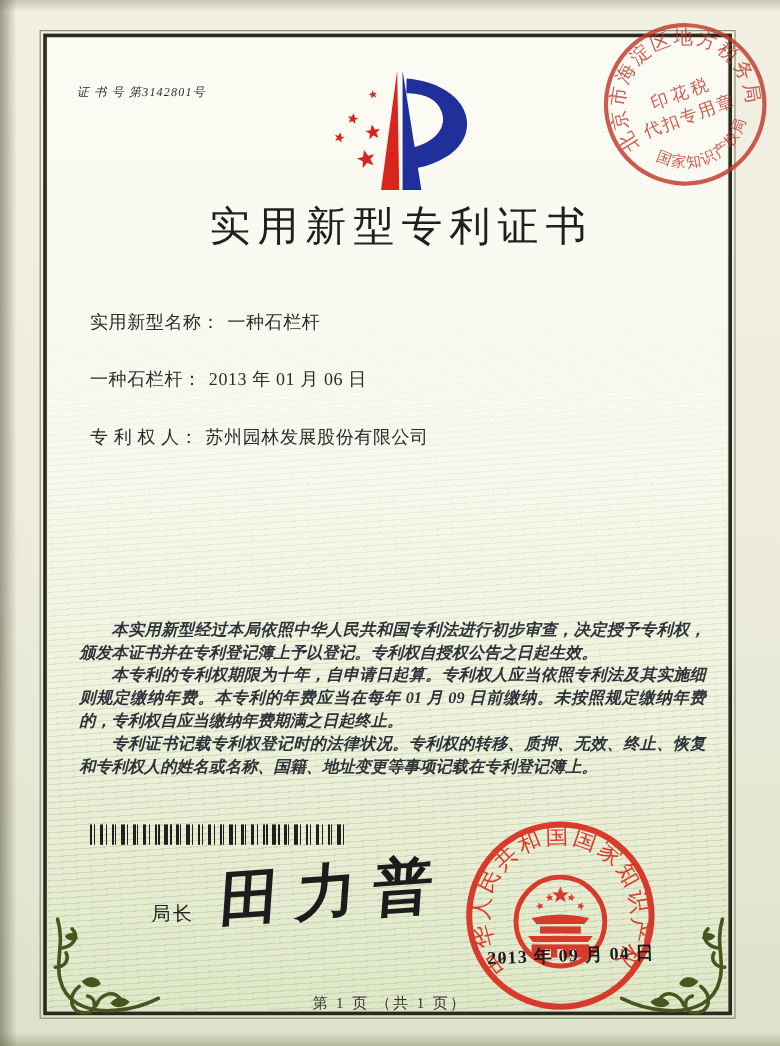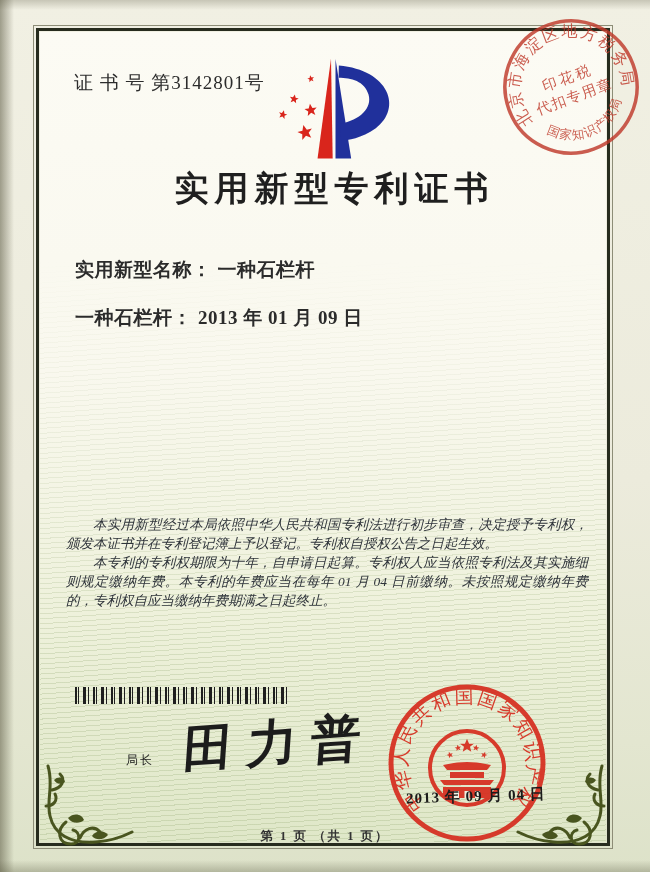--- a/index.html
+++ b/index.html
@@ -14,42 +14,42 @@
         background:linear-gradient(0deg,rgba(80,80,55,.30),rgba(80,80,55,0));}
   .frame{position:absolute;left:36px;top:28px;width:574px;height:818px;box-sizing:border-box;
         border:3px solid #272c1e;outline:1px solid #8d8d77;outline-offset:2px;}
   .frame-bg{position:absolute;left:40px;top:32px;width:566px;height:810px;
         background:linear-gradient(180deg,rgba(252,251,244,1) 0%,rgba(249,248,238,1) 42%,
           rgba(238,241,219,1) 72%,rgba(223,231,200,1) 100%);}
   .frame-bg::after{content:"";position:absolute;inset:0;
         background:repeating-linear-gradient(176deg,rgba(118,146,82,.20) 0 1px,rgba(0,0,0,0) 1px 5px);
         -webkit-mask-image:linear-gradient(180deg,transparent 28%,#000 78%);
         mask-image:linear-gradient(180deg,transparent 28%,#000 78%);}
-  .cert-number{position:absolute;left:74px;top:70px;font-size:19px;color:#2c2c2c;letter-spacing:1px;}
+  .cert-number{position:absolute;left:64px;top:70px;font-size:10px;color:#2c2c2c;letter-spacing:1px;font-style:italic;}
   .logo{position:absolute;left:252px;top:52px;width:158px;height:112px;}
-  .title{position:absolute;left:0;right:0;top:166px;text-align:center;font-size:34px;font-weight:700;
+  .title{position:absolute;left:0;right:0;top:166px;text-align:center;font-size:34px;font-weight:400;
         letter-spacing:6px;color:#1f1f1f;padding-left:19px;}
   .fields{position:absolute;left:75px;top:262px;right:55px;}
-  .field{margin:0 0 33px 0;font-size:19px;line-height:15px;color:#2b2b2b;white-space:nowrap;font-weight:bold;}
+  .field{margin:0 0 33px 0;font-size:15px;line-height:15px;color:#2b2b2b;white-space:nowrap;}
   .field .lab{letter-spacing:.5px;}
   .field .val{margin-left:6px;letter-spacing:.5px;}
-  .body-text{position:absolute;left:66px;top:515px;width:522px;}
+  .body-text{position:absolute;left:66px;top:515px;width:522px;font-weight:bold;}
   .body-text p{margin:0;font-size:13.5px;line-height:19px;text-indent:2em;text-align:justify;
         font-style:italic;color:#2e333a;}
   .barcode{position:absolute;left:75px;top:687px;width:212px;height:17px;
         background:repeating-linear-gradient(90deg,#1f1f1f 0 2px,transparent 2px 3px,#1f1f1f 3px 4px,
           transparent 4px 8px,#1f1f1f 8px 11px,transparent 11px 13px,#1f1f1f 13px 14px,transparent 14px 18px);}
-  .sig-label{position:absolute;left:126px;top:752px;font-size:12px;color:#222;letter-spacing:2px;}
+  .sig-label{position:absolute;left:126px;top:752px;font-size:16px;color:#222;letter-spacing:2px;}
   .sig-name{position:absolute;left:183px;top:710px;font-size:50px;font-weight:700;color:#1c1c1c;
         letter-spacing:14px;transform:rotate(-4deg) skewX(-8deg);white-space:nowrap;}
   .seal{position:absolute;left:382px;top:678px;width:170px;height:170px;}
   .seal-date{position:absolute;left:406px;top:787px;font-size:15px;font-weight:700;color:#1b1b1b;
         letter-spacing:1px;transform:rotate(-2deg);white-space:nowrap;}
   .footer{position:absolute;left:0;right:0;top:828px;text-align:center;font-size:12.5px;color:#333;
-        letter-spacing:2px;font-weight:bold;}
+        letter-spacing:2px;}
   .tax-stamp{position:absolute;left:496px;top:12px;width:150px;height:150px;transform:rotate(-20deg);}
   .flourish{position:absolute;width:96px;height:90px;}
   .flourish.bl{left:38px;top:762px;}
   .flourish.br{left:516px;top:762px;transform:scaleX(-1);}
   svg text{font-family:"Liberation Serif","DejaVu Serif",serif;}
 </style>
 </head>
 <body>
 
 <div class="page">
@@ -74,27 +74,31 @@
     <path d="M 77 12 C 122 16 134 50 110 68 C 97 77 85 79 79 79 L 78.3 64 C 96 61 107 50 103.5 38 C 100 26 88 23 76.8 23 Z" fill="#20309b"></path>
   </svg>
 
   <div class="title">实用新型专利证书</div>
 
   <div class="fields">
     <div class="field">
       <span class="lab">实用新型名称：</span><span class="val">一种石栏杆</span>
     </div>
     <div class="field">
-      <span class="lab">一种石栏杆：</span><span class="val">2013 年 01 月 09 日</span>
+      <span class="lab">一种石栏杆：</span><span class="val">2013 年 01 月 06 日</span>
+    </div>
+    <div class="field">
+      <span class="lab">专 利 权 人：</span><span class="val">苏州园林发展股份有限公司</span>
     </div>
   </div>
 
   <div class="body-text">
     <p>本实用新型经过本局依照中华人民共和国专利法进行初步审查，决定授予专利权，颁发本证书并在专利登记簿上予以登记。专利权自授权公告之日起生效。</p>
-    <p>本专利的专利权期限为十年，自申请日起算。专利权人应当依照专利法及其实施细则规定缴纳年费。本专利的年费应当在每年 01 月 04 日前缴纳。未按照规定缴纳年费的，专利权自应当缴纳年费期满之日起终止。</p>
+    <p>本专利的专利权期限为十年，自申请日起算。专利权人应当依照专利法及其实施细则规定缴纳年费。本专利的年费应当在每年 01 月 09 日前缴纳。未按照规定缴纳年费的，专利权自应当缴纳年费期满之日起终止。</p>
+    <p>专利证书记载专利权登记时的法律状况。专利权的转移、质押、无效、终止、恢复和专利权人的姓名或名称、国籍、地址变更等事项记载在专利登记簿上。</p>
   </div>
 
   <div class="barcode"></div>
 
   <div class="sig-label">局长</div>
   <div class="sig-name">田力普</div>
 
   <svg class="seal" viewBox="0 0 170 170">
     <g opacity="0.9">
       <circle cx="85" cy="85" r="76" fill="none" stroke="#d6281a" stroke-width="5"></circle>

